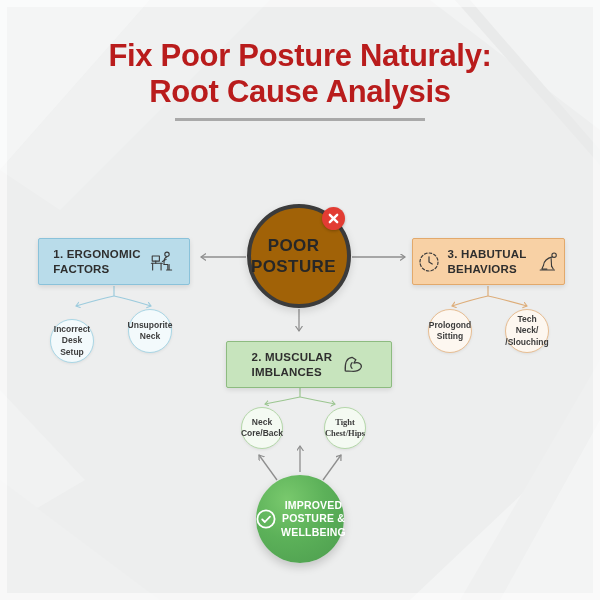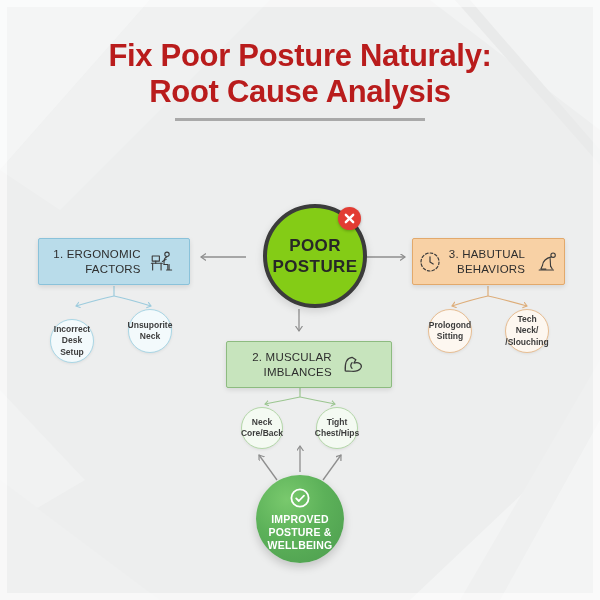--- a/index.html
+++ b/index.html
@@ -15,65 +15,65 @@
   
   .title{position:absolute;top:38px;left:0;width:600px;text-align:center;z-index:2;}
   .t1,.t2{font-size:31px;font-weight:700;color:#b91c1c;line-height:1.16;letter-spacing:-0.3px;}
   .rule{width:250px;height:3px;background:#a9a9a9;margin:8px auto 0;}
 
   
   .connectors{position:absolute;inset:0;z-index:1;}
 
   
   .root-node{
-    position:absolute;left:263px;top:204px;width:104px;height:104px;border-radius:50%;
-    background:#84cc16;border:4px solid #3b3b3b;box-sizing:border-box;
-    display:flex;align-items:center;justify-content:center;z-index:3;
+    position:absolute;left:247px;top:204px;width:104px;height:104px;border-radius:50%;
+    background:#a16207;border:4px solid #3b3b3b;box-sizing:border-box;
+    display:flex;align-items:center;z-index:3;
     box-shadow:0 3px 8px rgba(0,0,0,.13);
   }
   .root-label{font-size:17px;font-weight:700;color:#272727;text-align:center;white-space:pre-line;line-height:1.25;letter-spacing:.4px;}
   .badge{
     position:absolute;right:2px;top:-1px;width:23px;height:23px;border-radius:50%;
     background:#e23c33;display:flex;align-items:center;justify-content:center;
     box-shadow:0 1px 3px rgba(0,0,0,.25);
   }
 
   
   .box{
     position:absolute;height:47px;box-sizing:border-box;border-radius:2px;
     display:flex;align-items:center;justify-content:center;gap:7px;
     box-shadow:0 2px 5px rgba(0,0,0,.10);z-index:3;
   }
-  .box-label{font-size:11.5px;font-weight:400;color:#2e2e2e;text-align:right;white-space:pre-line;line-height:1.3;letter-spacing:.2px;}
+  .box-label{font-size:11.5px;font-weight:700;color:#2e2e2e;text-align:left;white-space:pre-line;line-height:1.3;letter-spacing:.2px;}
   .box.blue{left:38px;top:238px;width:152px;background:#b9dcea;border:1.5px solid #8ac2da;}
   .box.green{left:226px;top:341px;width:166px;background:#c7e4bd;border:1.5px solid #8dbb80;}
   .box.orange{left:412px;top:238px;width:153px;background:#f8d1a5;border:1.5px solid #e2a96c;}
 
   
   .cause{
     position:absolute;width:44px;height:44px;border-radius:50%;box-sizing:border-box;
     display:flex;align-items:center;justify-content:center;z-index:3;
     box-shadow:0 1px 3px rgba(0,0,0,.07);
   }
   .cause-label{font-size:8.5px;font-weight:600;color:#3d3d3d;text-align:center;white-space:pre-line;line-height:1.3;}
   .cause.blue{background:#f3fafc;border:1.5px solid #a9d6e5;}
   .cause.orange{background:#fdf7f0;border:1.5px solid #e7bd92;}
   .cause.greenc{background:#f4faf2;border:1.5px solid #b4d7a9;}
   #cause-desk{left:50px;top:309px;margin-top:10px;}
   #cause-chair{left:128px;top:309px;}
   #cause-sitting{left:428px;top:309px;}
   #cause-techneck{left:505px;top:309px;}
   #cause-core{left:241px;top:407px;width:42px;height:42px;}
-  #cause-chest{left:316px;top:407px;width:42px;height:42px;}
+  #cause-chest{left:324px;top:407px;width:42px;height:42px;font-family:Liberation Serif, serif;}
 
   
   .outcome{
     position:absolute;left:256px;top:475px;width:88px;height:88px;border-radius:50%;
     background:radial-gradient(circle at 35% 28%, #79c96d 0%, #5cb159 45%, #4c9c4e 100%);
-    display:flex;flex-direction:column;align-items:center;justify-content:center;gap:3px;
+    display:flex;flex-direction:row;align-items:center;justify-content:center;gap:3px;
     box-shadow:0 4px 10px rgba(0,0,0,.18);z-index:3;
   }
   .outcome-label{font-size:10.5px;font-weight:700;color:#ffffff;text-align:center;white-space:pre-line;line-height:1.25;letter-spacing:.2px;}
 
   .icon{display:block;flex:0 0 auto;}
 </style>
 </head>
 <body>
 
 <div id="canvas">

